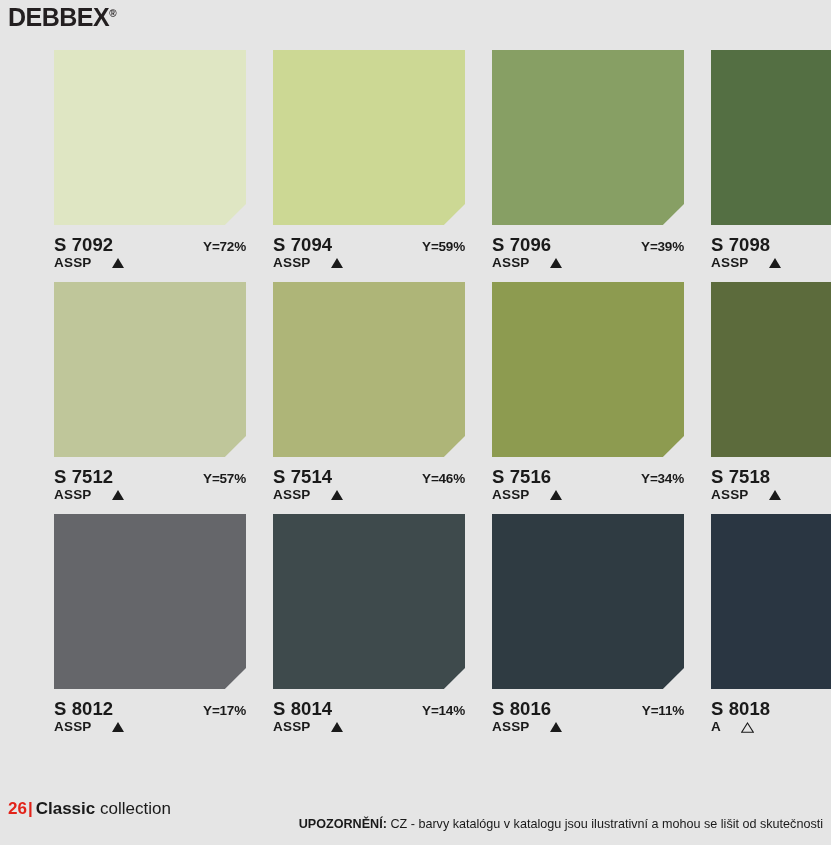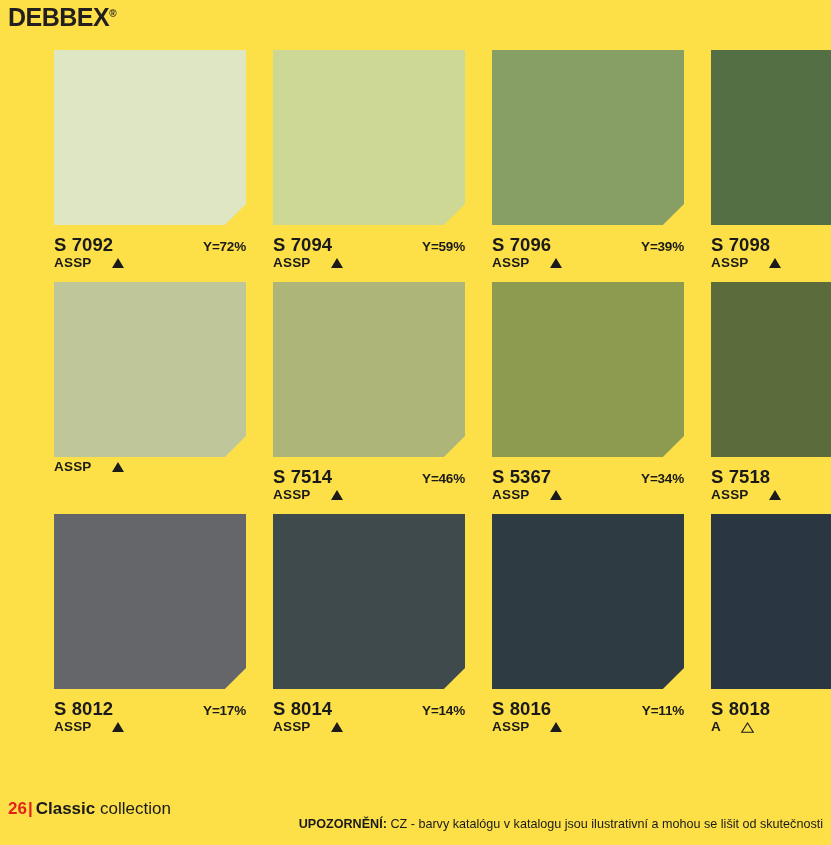--- a/index.html
+++ b/index.html
@@ -10,21 +10,21 @@
     background: #ffffff;
     font-family: "Liberation Sans", sans-serif;
     color: #1a1a1a;
     overflow: hidden;
   }
 
   .page {
     position: relative;
     width: 831px;
     height: 845px;
-    background: #fde047;
+    background: #e5e5e5;
   }
 
   
   .brand {
     position: absolute;
     left: 8px;
     top: 5px;
     font-size: 25px;
     font-weight: bold;
     letter-spacing: -0.5px;
@@ -184,40 +184,44 @@
           <span class="code">S 7098</span>
           <span class="yval">Y=25%</span>
         </div>
         <div class="subline">
           <span>ASSP</span>
           <span class="tri-filled"></span>
         </div>
       </div>
       <div class="cell">
         <div class="chip" style="background: rgb(191, 198, 154);"></div>
+        <div class="meta">
+          <span class="code">S 7512</span>
+          <span class="yval">Y=57%</span>
+        </div>
         <div class="subline">
           <span>ASSP</span>
           <span class="tri-filled"></span>
         </div>
       </div>
       <div class="cell">
         <div class="chip" style="background: rgb(174, 181, 120);"></div>
         <div class="meta">
           <span class="code">S 7514</span>
           <span class="yval">Y=46%</span>
         </div>
         <div class="subline">
           <span>ASSP</span>
           <span class="tri-filled"></span>
         </div>
       </div>
       <div class="cell">
         <div class="chip" style="background: rgb(141, 155, 80);"></div>
         <div class="meta">
-          <span class="code">S 5367</span>
+          <span class="code">S 7516</span>
           <span class="yval">Y=34%</span>
         </div>
         <div class="subline">
           <span>ASSP</span>
           <span class="tri-filled"></span>
         </div>
       </div>
       <div class="cell">
         <div class="chip" style="background: rgb(92, 107, 60);"></div>
         <div class="meta">

